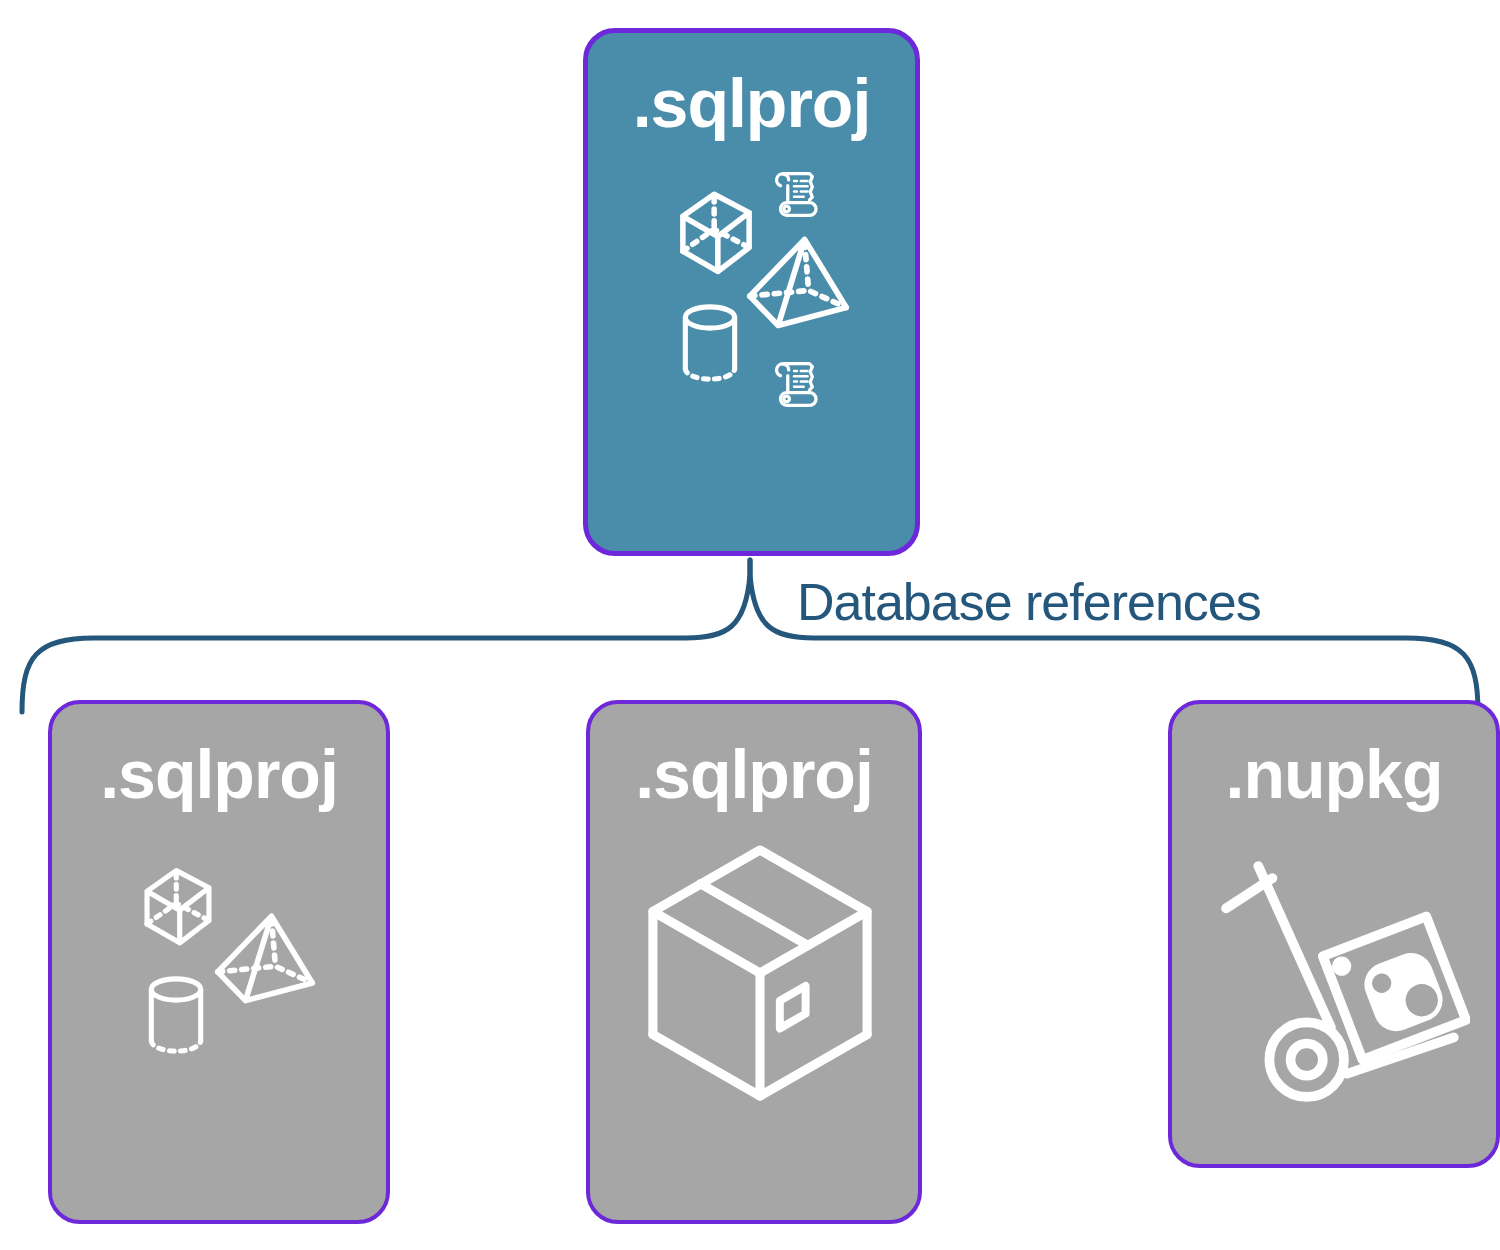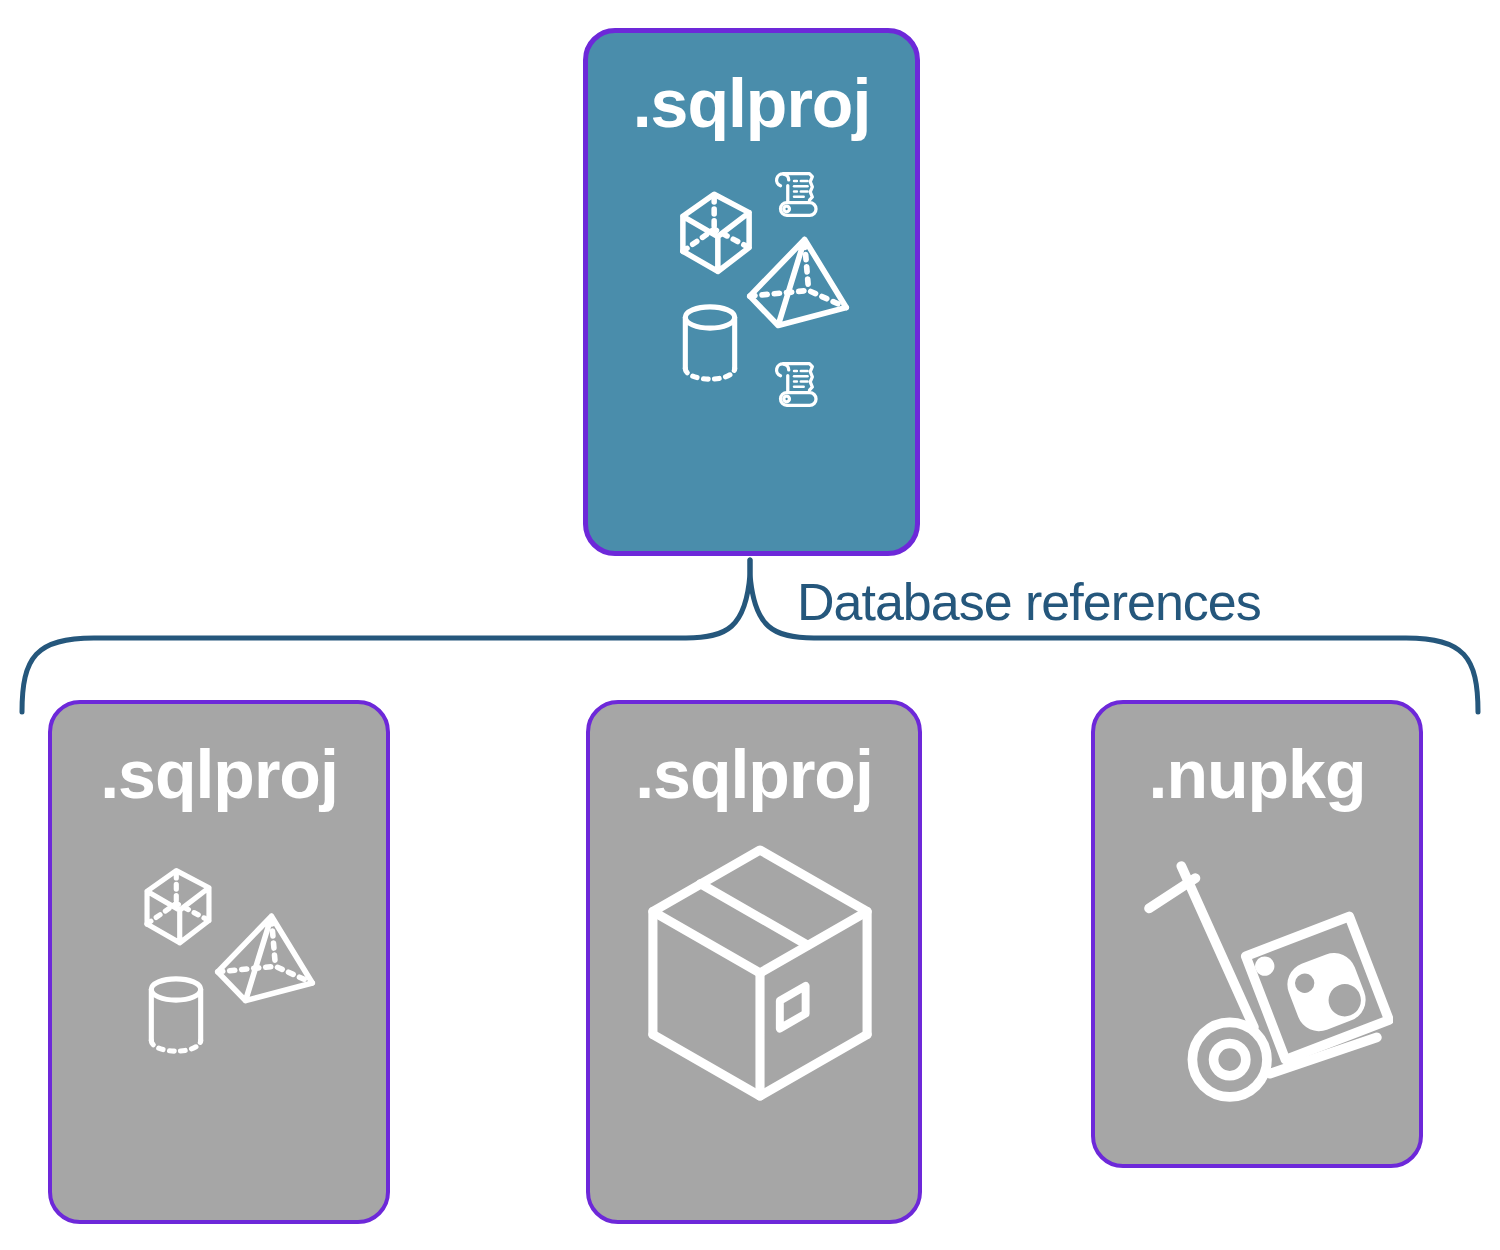--- a/index.html
+++ b/index.html
@@ -7,21 +7,21 @@
     position:relative;width:1500px;height:1250px;background:#ffffff;overflow:hidden;
     font-family:"Liberation Sans", sans-serif;
   }
   .node{
     position:absolute;border:5px solid #6d28d9;border-radius:32px;box-sizing:border-box;
   }
   .node-root{left:583px;top:28px;width:337px;height:528px;background:#4A8DAB;}
   .node-child{background:#A6A6A6;border-width:4px;}
   .node-child1{left:48px;top:700px;width:342px;height:524px;}
   .node-child2{left:586px;top:700px;width:336px;height:524px;}
-  .node-child3{left:1091px;top:700px;width:332px;height:468px;}
+  .node-child3{left:1168px;top:700px;width:332px;height:468px;}
   .node-title{
     position:absolute;left:0;right:0;top:36px;text-align:center;
     color:#ffffff;font-weight:bold;font-size:68px;letter-spacing:-1px;line-height:1;
   }
   .connector-label{
     position:absolute;left:797px;top:576px;
     color:#25577C;font-weight:normal;font-size:52px;letter-spacing:-1px;line-height:1;
     white-space:nowrap;
   }
   .brace-svg{position:absolute;left:0;top:0;width:1500px;height:1250px;pointer-events:none;}

